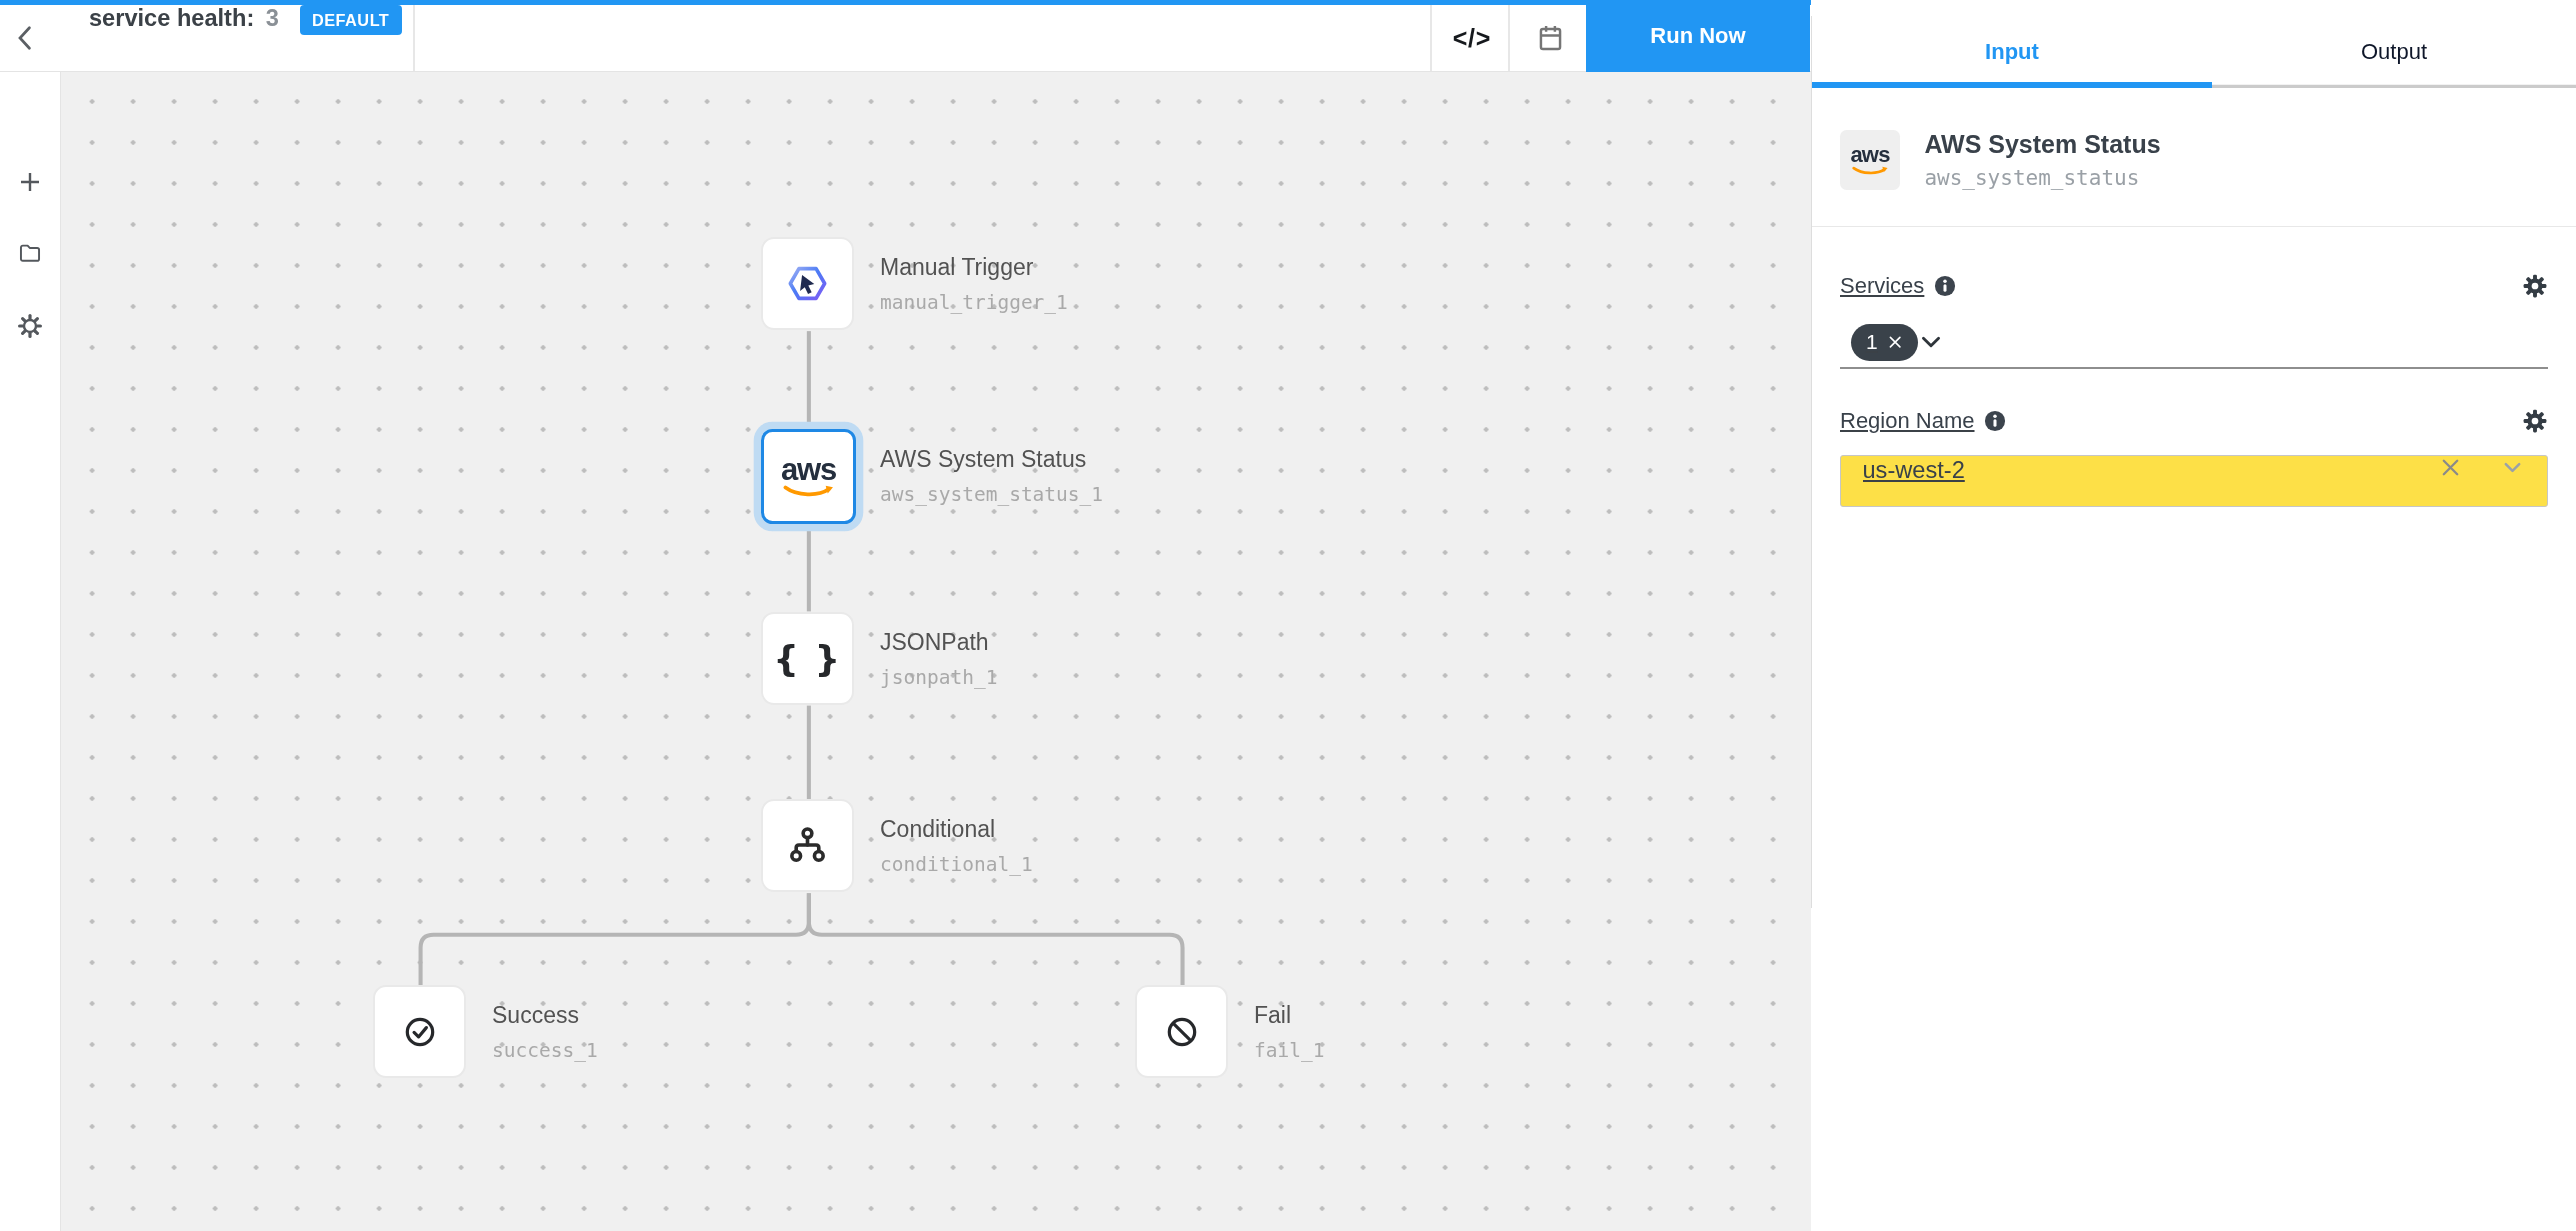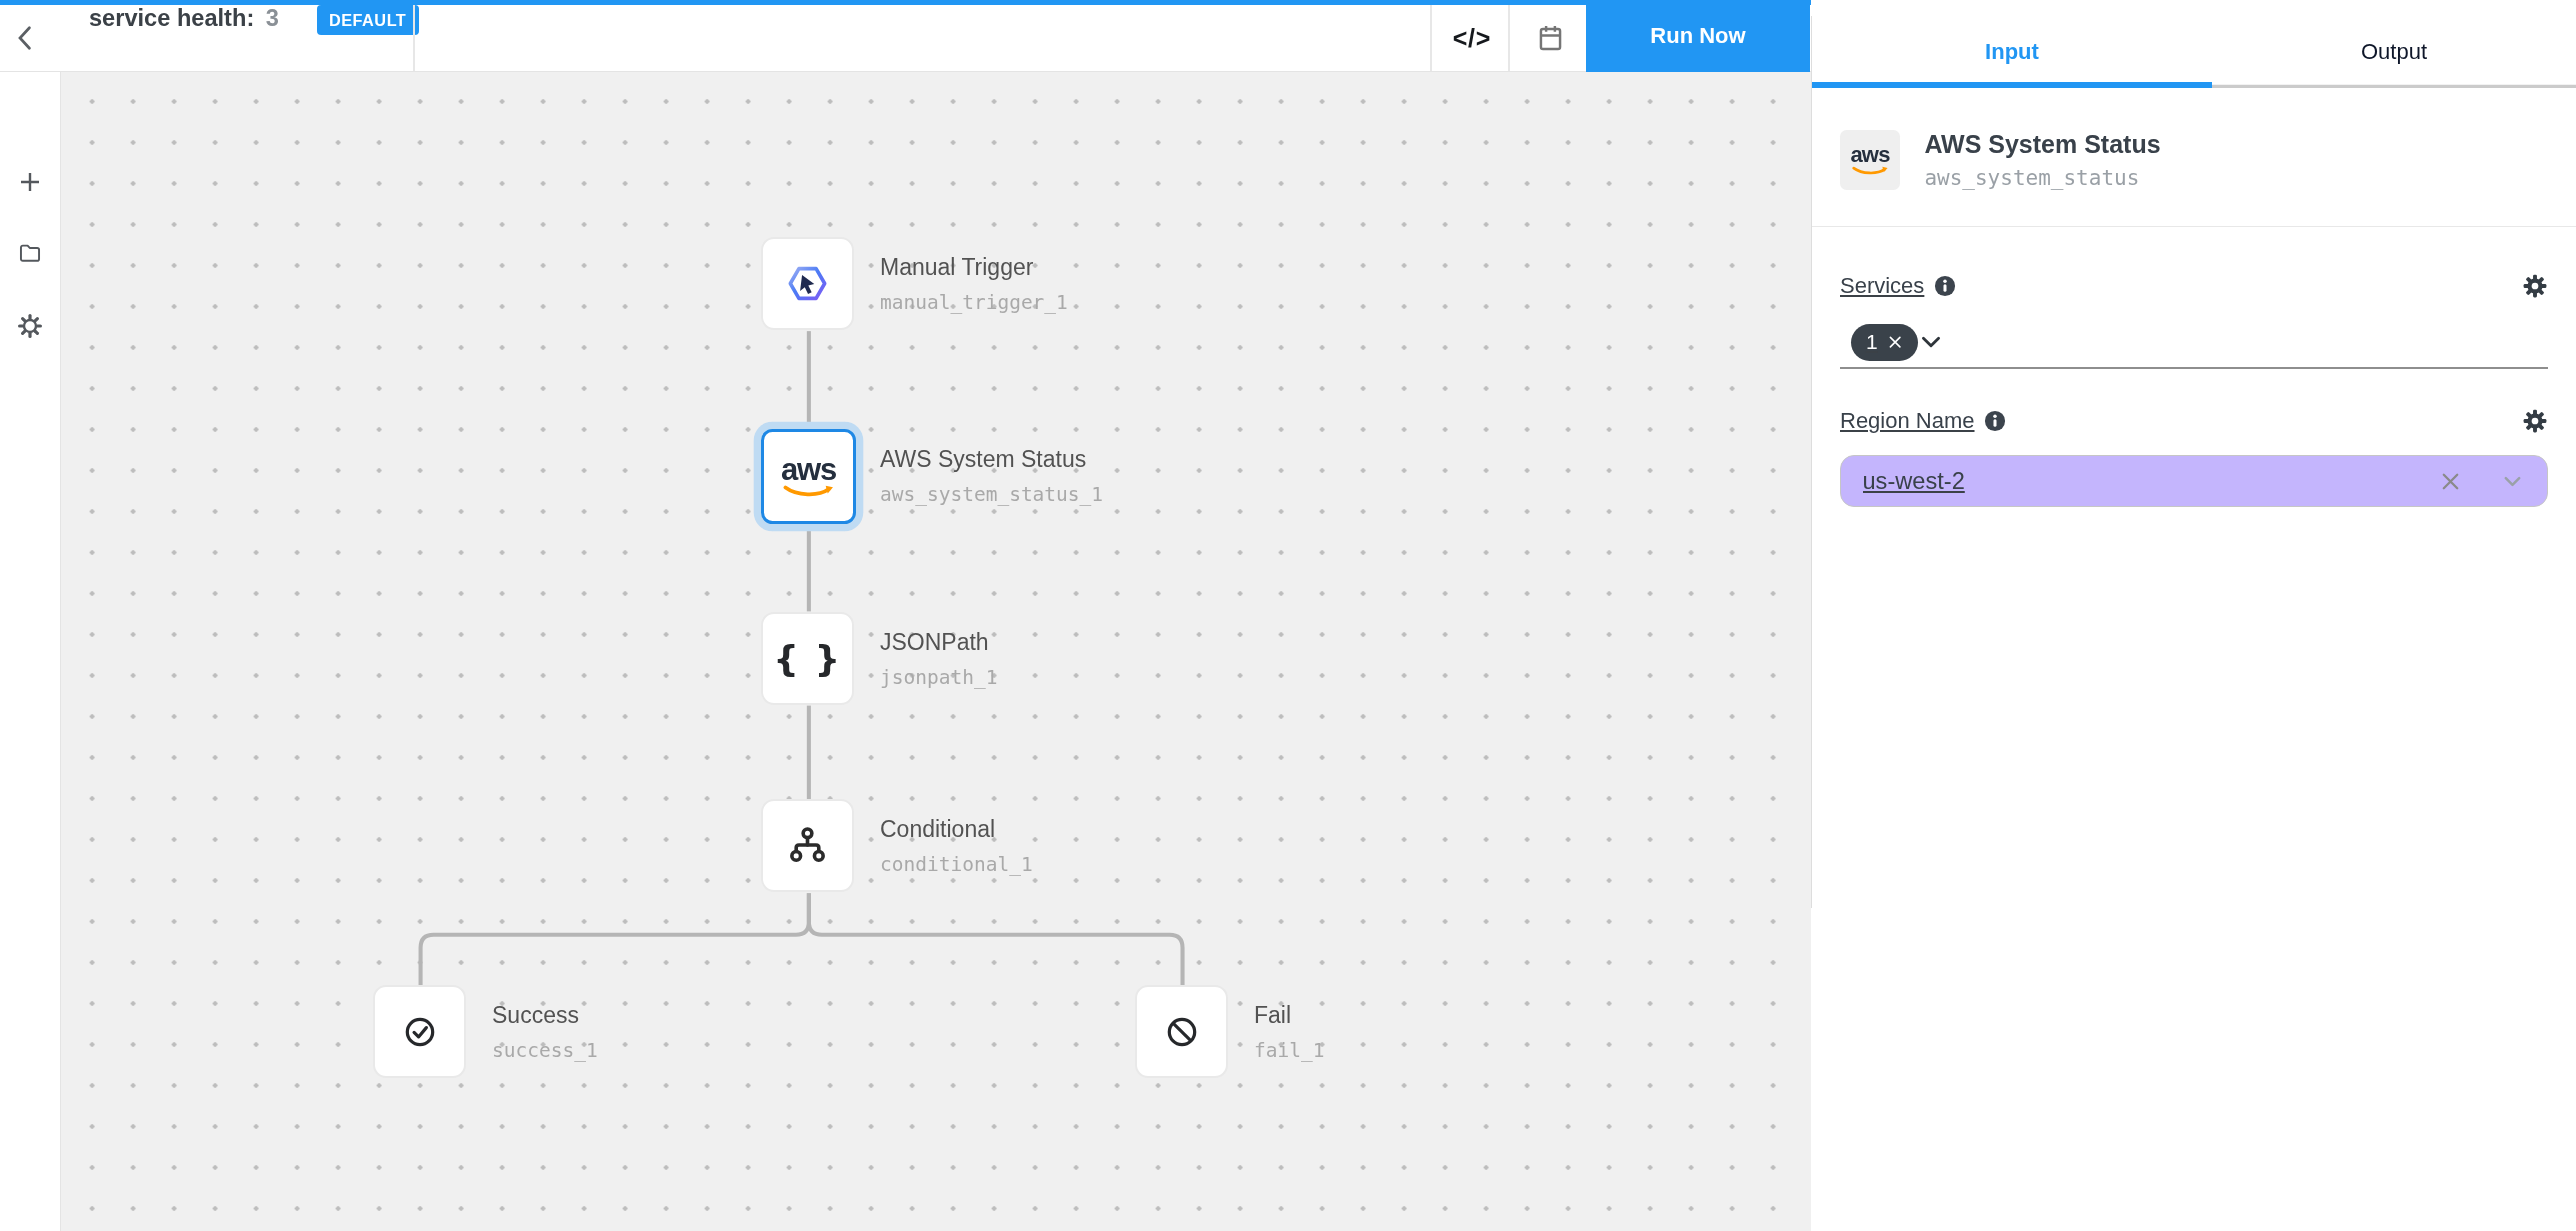--- a/index.html
+++ b/index.html
@@ -12,21 +12,21 @@
   .top-strip{position:absolute;left:0;top:0;width:1811px;height:4.9px;background:var(--accent);}
 
   
   .editor-header{position:absolute;left:0;top:4.9px;width:1811px;height:67px;background:#fff;
                  border-bottom:0.8px solid #e4e4e4;box-sizing:border-box;}
   .back-btn{position:absolute;left:8.1px;top:50%;transform:translateY(-50%);width:36px;height:46px;
             display:flex;align-items:center;justify-content:center;cursor:pointer;background:none;border:none;}
   .title-wrap{position:absolute;left:89px;top:0;height:67px;display:flex;align-items:flex-start;}
   .pb-title{font-size:23.6px;font-weight:700;color:#3b4147;}
   .pb-count{font-size:23.6px;font-weight:600;color:#8a9096;margin-left:11.4px;}
-  .pb-badge{margin-left:38px;background:var(--accent);color:#fff;font-size:16.3px;font-weight:700;
+  .pb-badge{margin-left:21px;background:var(--accent);color:#fff;font-size:16.3px;font-weight:700;
             letter-spacing:0.5px;padding:5.7px 12.2px;border-radius:4.1px;}
   .hdiv{position:absolute;top:0;bottom:0;width:1.6px;background:#e7e7e7;}
   .icon-btn{position:absolute;top:0;height:67px;width:52px;display:flex;align-items:center;
             justify-content:center;background:none;border:none;cursor:pointer;}
   .code-glyph{font-size:25px;font-weight:600;color:#16191d;letter-spacing:0.8px;}
   .run-btn{position:absolute;left:1586px;top:-4.9px;width:224px;height:72px;background:var(--accent);
            color:#fff;font-size:22px;font-weight:700;display:flex;align-items:center;justify-content:center;
            border:none;cursor:pointer;font-family:inherit;}
 
   
@@ -81,22 +81,22 @@
   .select-row{margin-top:18px;height:50px;border-bottom:2.4px solid #8e8e8e;display:flex;align-items:center;}
   .chip{margin-left:11.4px;height:37px;border-radius:18.7px;background:var(--chip-bg);color:#fff;
         display:flex;align-items:center;padding:0 14.6px;gap:9.8px;cursor:default;}
   .chip-count{font-size:21px;}
   .chip-x{width:16.3px;height:16.3px;color:#fff;cursor:pointer;display:flex;}
   .select-input{flex:1;margin-left:19.5px;border:none;outline:none;background:transparent;
                 font-family:inherit;font-size:24.4px;color:#39414a;min-width:0;}
   .select-input::placeholder{color:#8f9499;opacity:1;}
   .chev{width:26px;height:26px;color:#2f353b;flex:0 0 auto;}
   .select-row .chev{margin-right:34px;}
-  .input-box{margin-top:21px;height:50px;border:1.6px solid #c6c6c6;border-radius:14px;
-             display:flex;align-items:center;background:#c4b5fd;}
+  .input-box{margin-top:21px;height:50px;border:1.6px solid #c6c6c6;border-radius:3px;
+             display:flex;align-items:flex-start;background:#fde047;}
   .text-input{flex:1;margin-left:19.5px;border:none;outline:none;background:transparent;
               font-family:inherit;font-size:23.6px;color:#39414a;min-width:0;}
   .clear-btn{width:23px;height:23px;color:#8a8a8a;background:none;border:none;padding:0;cursor:pointer;display:flex;}
   .input-box .chev{color:#9aa1a8;width:23px;height:23px;margin-left:39px;margin-right:23px;}
   .svg-fit{width:100%;height:100%;}
 </style>
 </head>
 <body>
 
 <svg width="0" height="0" style="position:absolute" aria-hidden="true">

